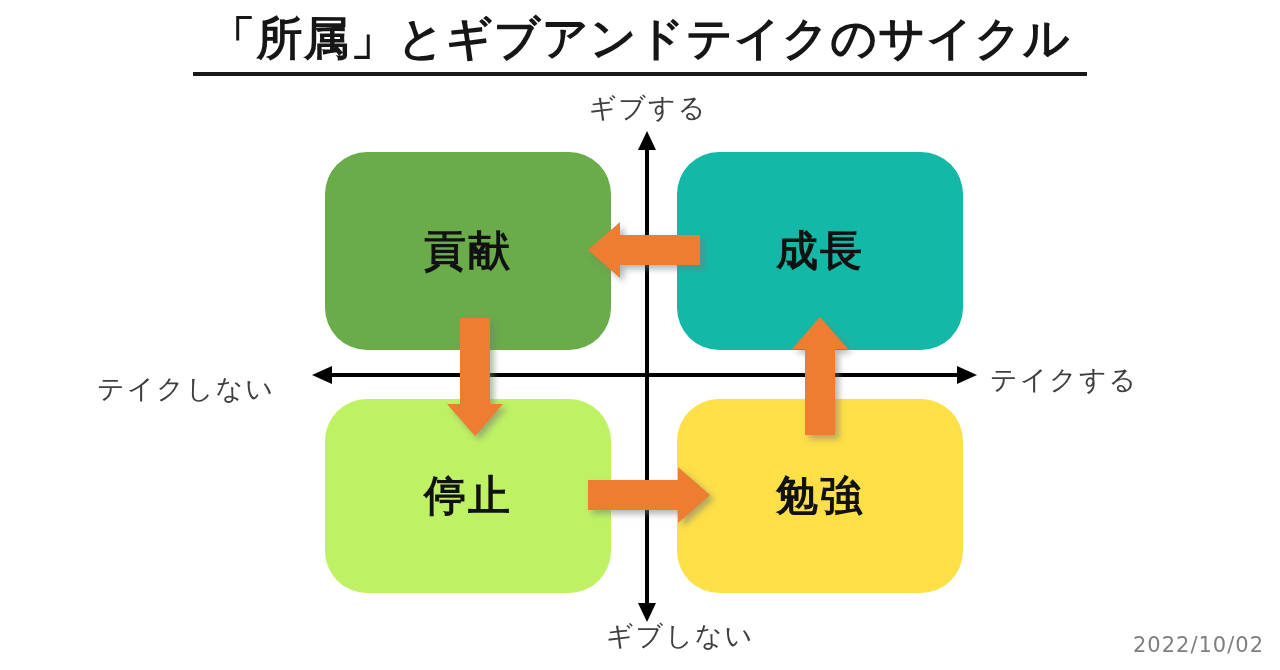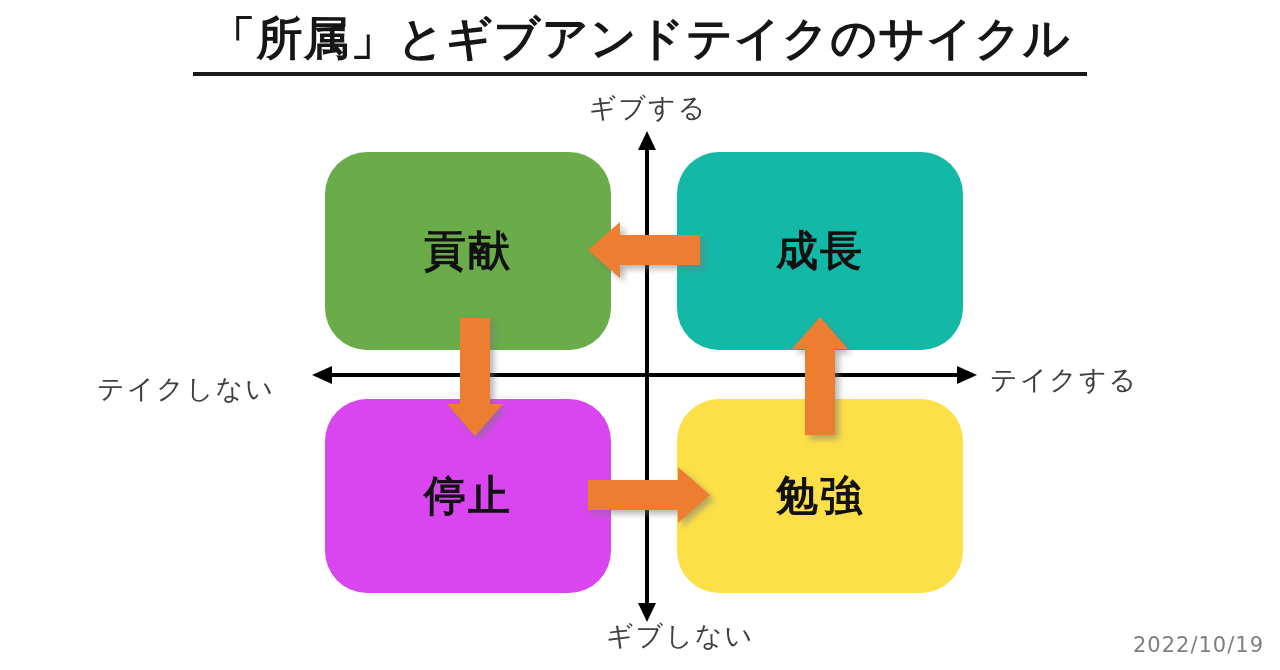--- a/index.html
+++ b/index.html
@@ -134,21 +134,21 @@
   <div class="title-wrap">
     <span class="title">「所属」とギブアンドテイクのサイクル</span>
   </div>
 
   <div class="quad q-tl" style="background-color: rgb(106, 171, 74);">
     <span class="quad-label">貢献</span>
   </div>
   <div class="quad q-tr" style="background-color: #14b8a6;">
     <span class="quad-label">成長</span>
   </div>
-  <div class="quad q-bl" style="background-color: #d946ef;">
+  <div class="quad q-bl" style="background-color: #bef264;">
     <span class="quad-label">停止</span>
   </div>
   <div class="quad q-br" style="background-color: #fde047;">
     <span class="quad-label">勉強</span>
   </div>
 
   <svg class="axes-svg" viewBox="0 0 1280 670">
     <line x1="647" y1="146" x2="647" y2="608"></line>
     <polygon points="647,131 638,150 656,150"></polygon>
     <polygon points="647,622 638,603 656,603"></polygon>
@@ -172,15 +172,15 @@
   </div>
   <div class="cycle-arrow arrow-right">
     <div class="shaft"></div>
     <div class="head"></div>
   </div>
   <div class="cycle-arrow arrow-up">
     <div class="head"></div>
     <div class="shaft"></div>
   </div>
 
-  <div class="date-stamp">2022/10/19</div>
+  <div class="date-stamp">2022/10/02</div>
 
 </div>
 
 </body></html>

